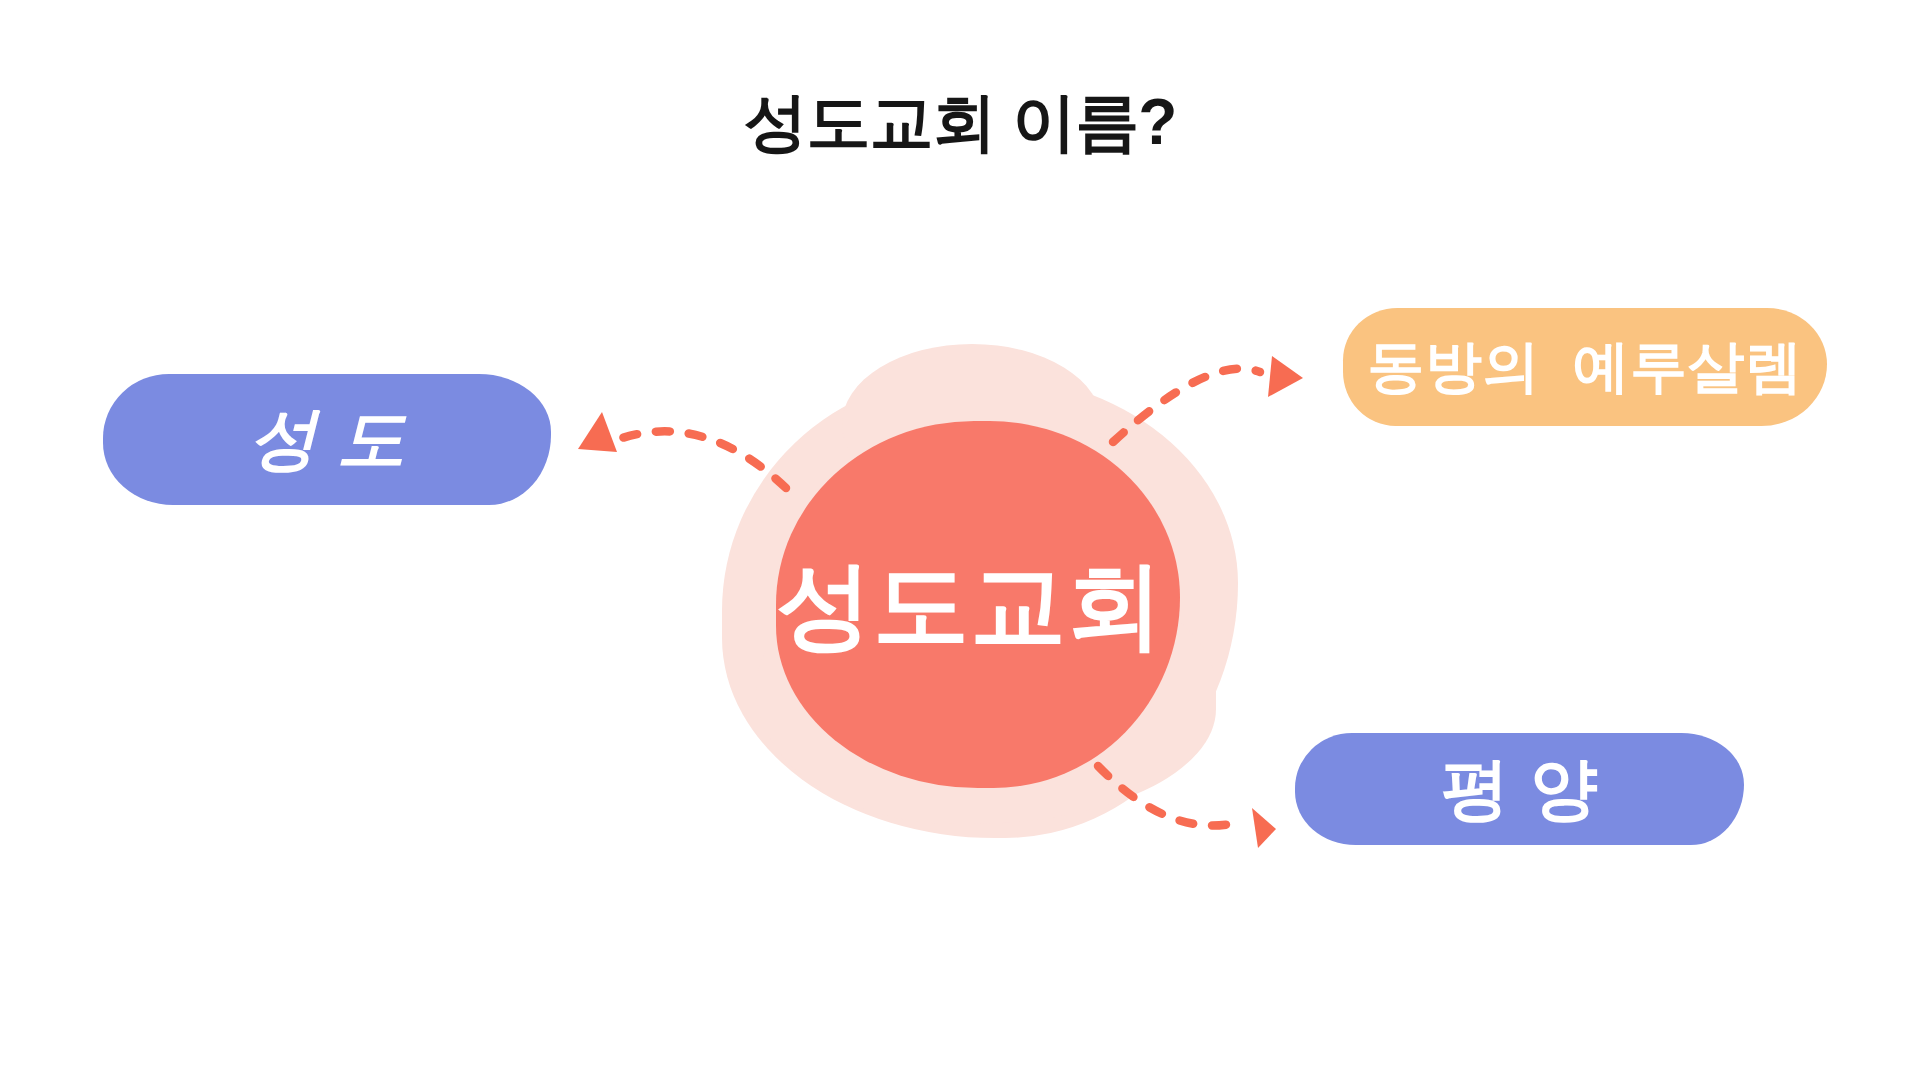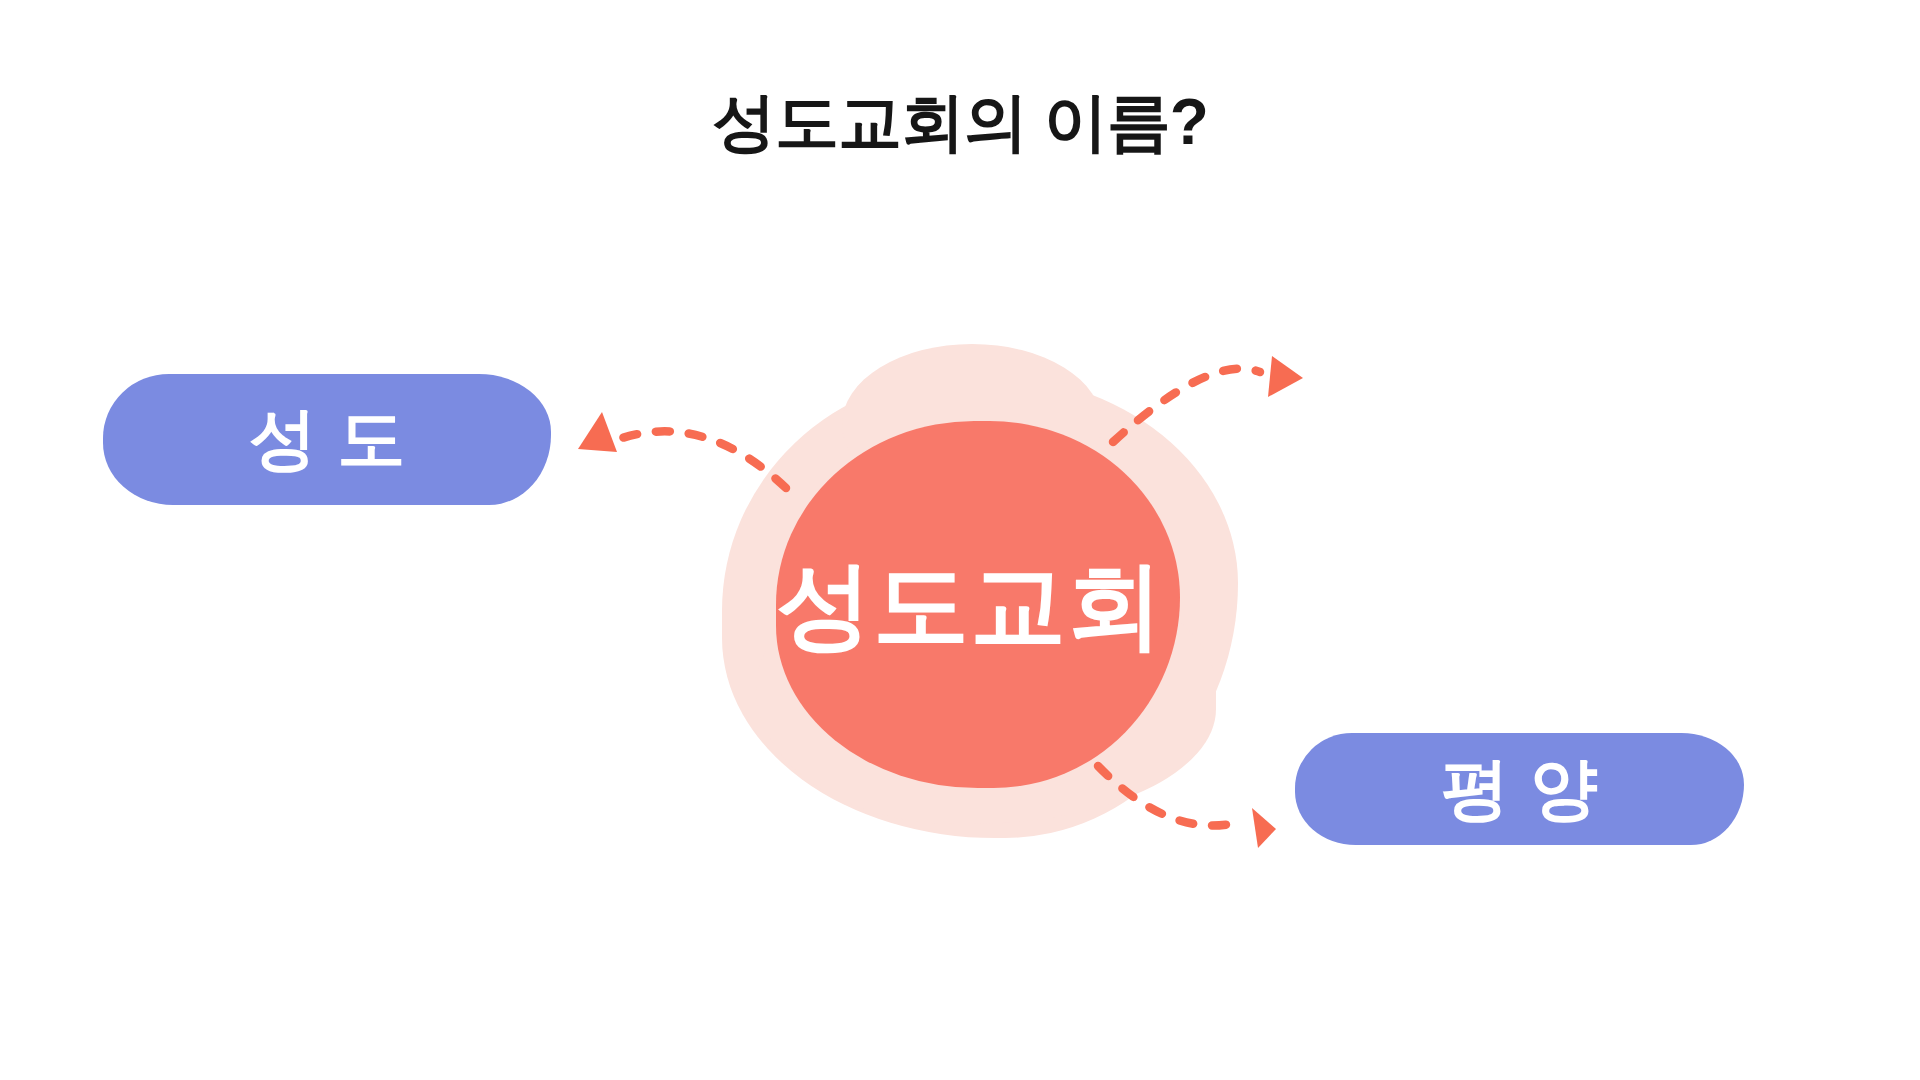--- a/index.html
+++ b/index.html
@@ -58,21 +58,21 @@
   }
   
   .pill{
     position:absolute;display:flex;align-items:center;justify-content:center;
     color:var(--node_text);font-weight:800;white-space:nowrap;z-index:10;
   }
   .pill-seongdo{
     left:103px;top:374px;width:448px;height:131px;
     background:var(--node_blue);
     border-radius:66px 72px 62px 70px / 64px 58px 70px 62px;
-    font-size:68px;letter-spacing:0.30em;text-indent:0.30em;
+    font-size:68px;letter-spacing:0.30em;text-indent:0.30em;font-style:italic;
   }
   .pill-jerusalem{
     left:1343px;top:308px;width:484px;height:118px;
     background:var(--node_orange);
     border-radius:58px 64px 70px 56px / 56px 60px 66px 58px;
     font-size:57px;letter-spacing:0.01em;word-spacing:0.28em;
   }
   .pill-pyongyang{
     left:1295px;top:733px;width:449px;height:112px;
     background:var(--node_blue);
@@ -87,21 +87,21 @@
     fill:none;stroke:var(--arrow);stroke-width:8.5;
     stroke-linecap:round;stroke-dasharray:14 19;
   }
   .arrows polygon{fill:var(--arrow);}
 </style>
 </head>
 <body>
 
 <div class="canvas">
 
-  <div class="title">성도교회의 이름?</div>
+  <div class="title">성도교회 이름?</div>
 
   <div class="halo"></div>
 
   <svg class="arrows" width="1920" height="1080" viewBox="0 0 1920 1080" aria-hidden="true">
     <g>
       <path d="M 786 488 Q 706 412 622 438"></path>
       <polygon points="602,412 578,449 617,452"></polygon>
     </g>
     <g>
       <path d="M 1113 442 Q 1210 353 1260 372"></path>
@@ -112,16 +112,17 @@
       <polygon points="1252,808 1258,848 1276,829"></polygon>
     </g>
   </svg>
 
   <div class="center-node">
     <span class="label">성도교회</span>
   </div>
 
   <div class="pill pill-seongdo">성도</div>
 
+  <div class="pill pill-jerusalem">동방의 예루살렘</div>
 
   <div class="pill pill-pyongyang">평양</div>
 
 </div>
 
 </body></html>

